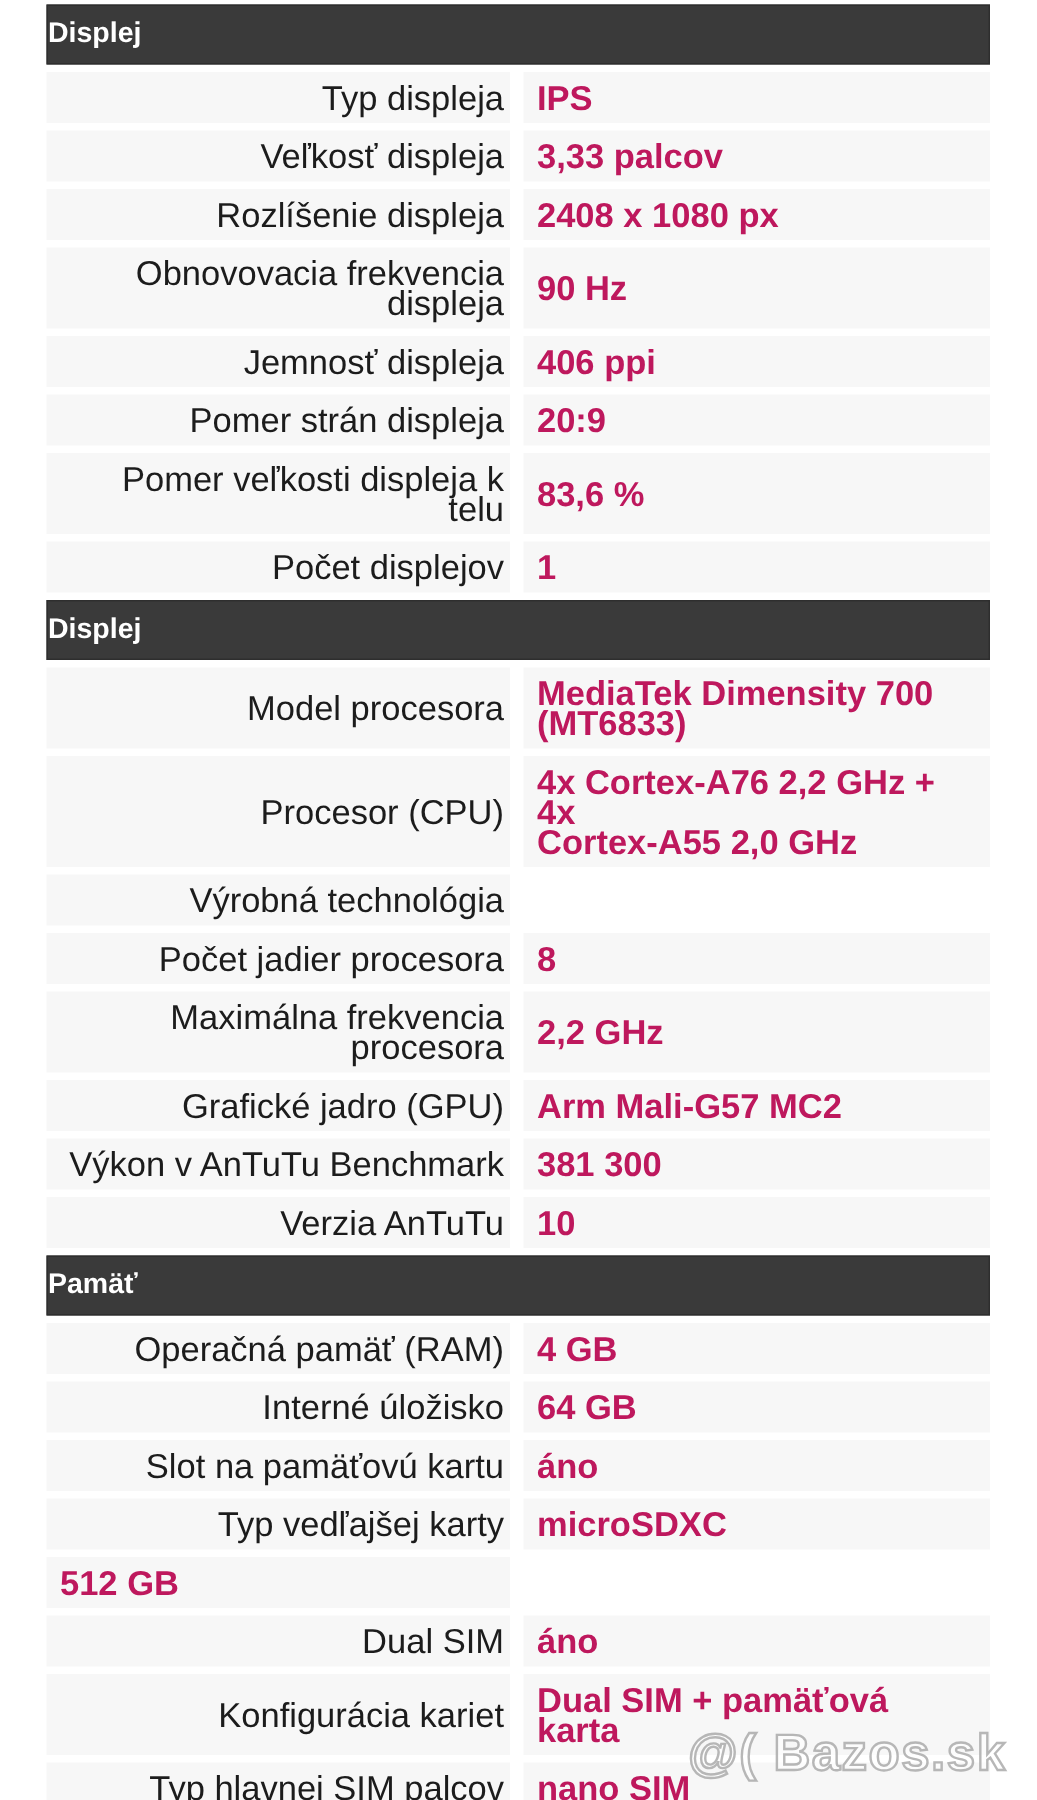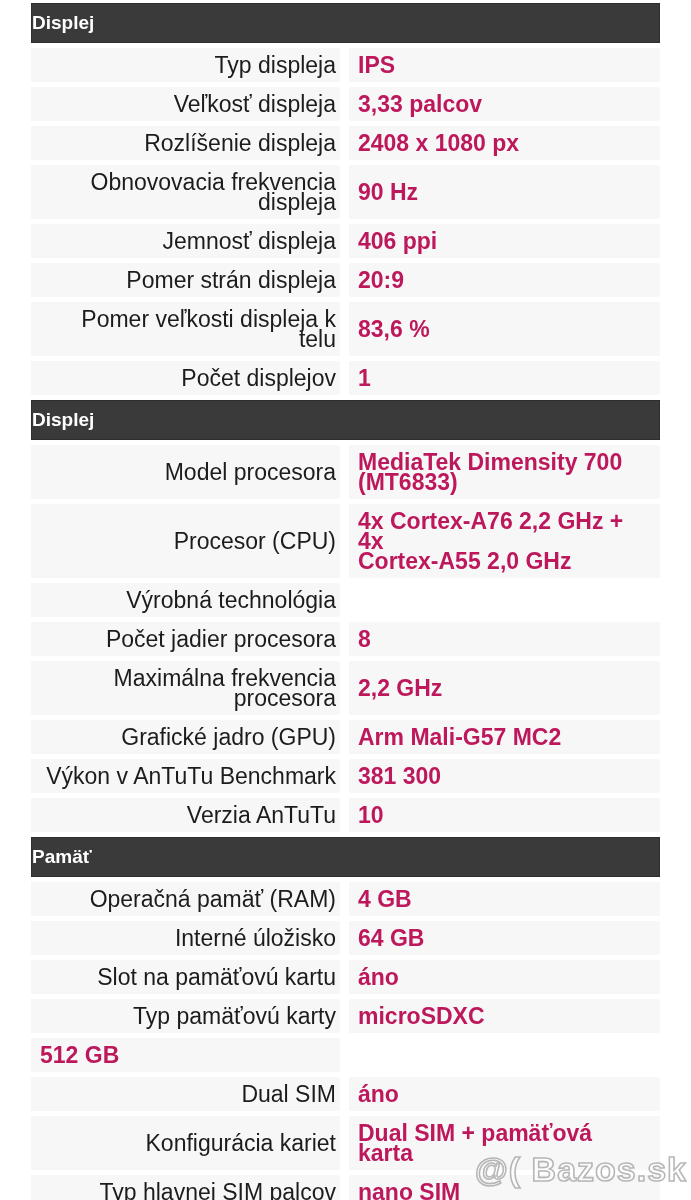--- a/index.html
+++ b/index.html
@@ -60,21 +60,21 @@
     justify-content: flex-start;
     text-align: left;
     padding: 7px 8px 7px 9px;
     color: #be185d;
     font-weight: bold;
     white-space: pre-line;
   }
   .watermark {
     position: absolute;
     top: 1150px;
-    right: 4px;
+    right: 20px;
     font-size: 34px;
     font-weight: bold;
     letter-spacing: 1px;
     color: rgba(255, 255, 255, 0.15);
     -webkit-text-stroke: 1.6px rgba(170, 170, 170, 0.85);
     text-shadow: 0 0 1px rgba(255,255,255,0.6);
     pointer-events: none;
     white-space: nowrap;
   }
 </style>
@@ -184,21 +184,21 @@
     <div class="spec-label">Interné úložisko</div>
     <div class="spec-value">64 GB</div>
   </div>
 
   <div class="spec-row">
     <div class="spec-label">Slot na pamäťovú kartu</div>
     <div class="spec-value">áno</div>
   </div>
 
   <div class="spec-row">
-    <div class="spec-label">Typ pamäťovú karty</div>
+    <div class="spec-label">Typ vedľajšej karty</div>
     <div class="spec-value">microSDXC</div>
   </div>
 
   <div class="spec-row">
     <div class="spec-value">512 GB</div>
   </div>
 
 
   <div class="spec-row">
     <div class="spec-label">Dual SIM</div>

